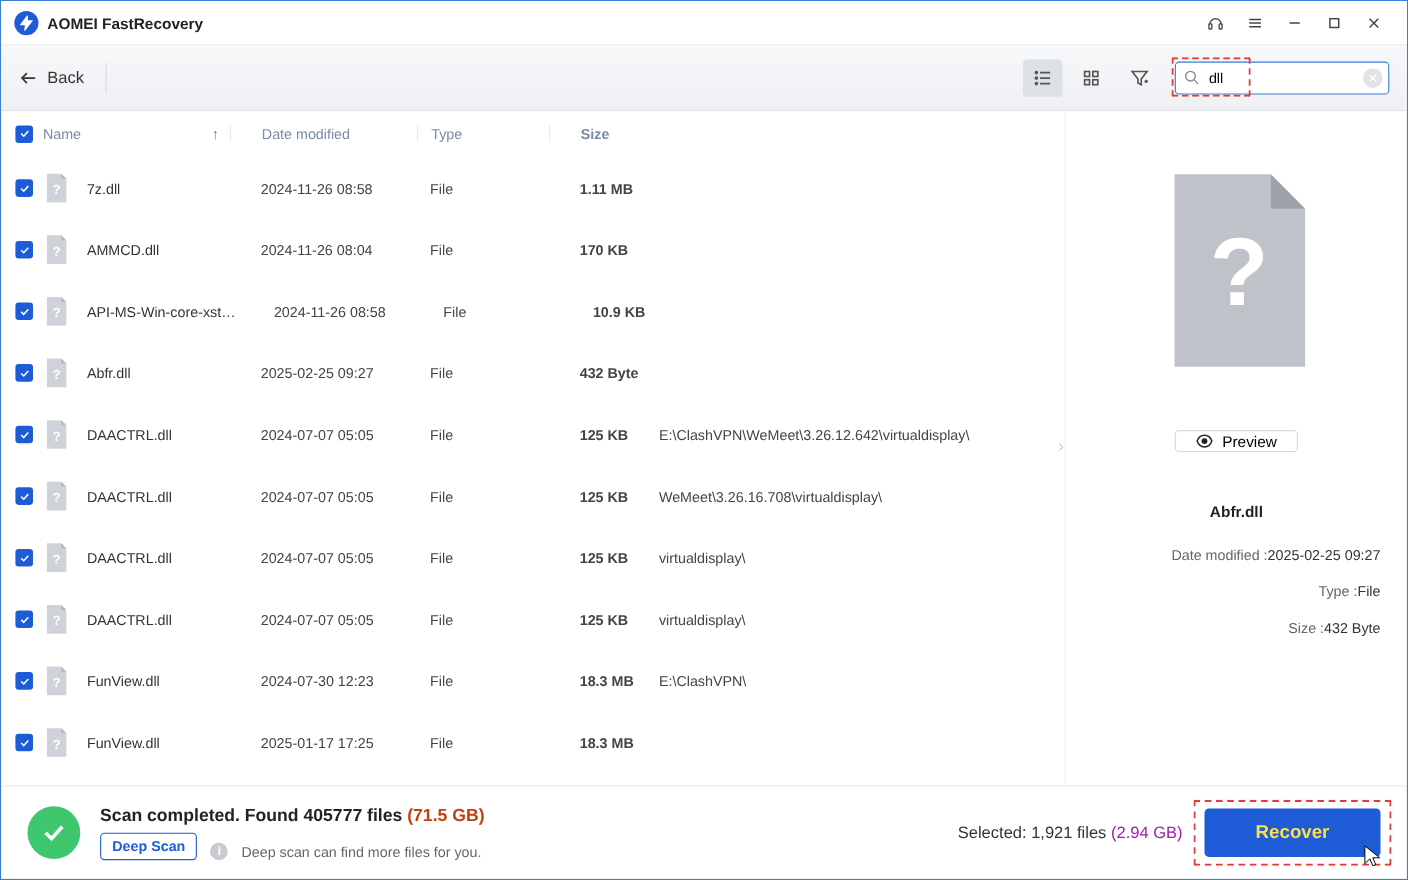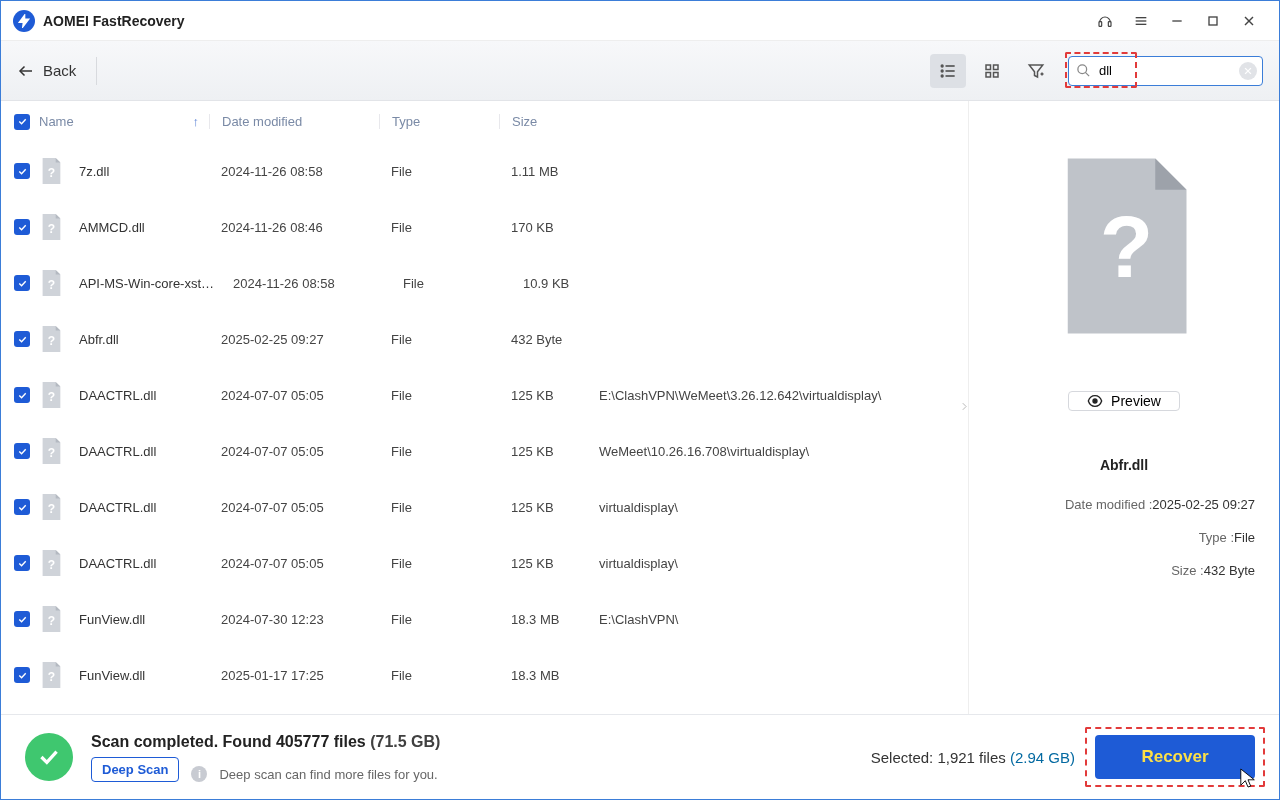--- a/index.html
+++ b/index.html
@@ -23,23 +23,23 @@
 .search-icon { position: absolute; left: 8px; top: 7px; color: #888; }
 .clear-icon { position: absolute; right: 6px; top: 6px; width: 18px; height: 18px; border-radius: 50%; background: #e1e3e7; display: flex; align-items: center; justify-content: center; cursor: pointer; color: #999; }
 .red-dash { border: 2px dashed #e23b3b; position: absolute; pointer-events: none; border-radius: 2px; }
 
 .content { flex: 1; display: flex; overflow: hidden; }
 .filelist { flex: 1; display: flex; flex-direction: column; border-right: 1px solid #eee; overflow: hidden; position: relative; }
 .collapse-handle { position: absolute; right: -1px; top: 50%; transform: translateY(-50%); color: #bbb; cursor: pointer; z-index: 2; }
 .list-header { display: flex; align-items: center; height: 42px; padding: 0 6px; color: #7a8aa6; border-bottom: 1px solid transparent; }
 .col-check { width: 30px; display: flex; justify-content: center; }
 .col-name { flex: 0 0 172px; padding-left: 2px; display:flex; align-items:center; gap:6px;}
-.col-date { flex: 0 0 170px; border-left: 1px solid #e8e8ec; padding-left: 12px; }
+.col-date { flex: 0 0 170px; border-left: 1px solid #e8e8ec; padding-left: 28px; }
 .col-type { flex: 0 0 120px; border-left: 1px solid #e8e8ec; padding-left: 12px; }
-.col-size { flex: 0 0 88px; border-left: 1px solid #e8e8ec; padding-left: 12px; }
+.col-size { flex: 0 0 88px; border-left: 1px solid #e8e8ec; padding-left: 28px; font-weight: bold; }
 .col-path { flex: 1; border-left: 1px solid #e8e8ec; padding-left: 12px; }
 .sort-up { color:#5b82d6; }
 
 .rows { flex: 1; overflow-y: auto; }
 .row { display: flex; align-items: center; height: 56px; padding: 0 6px; }
 .row .col-date, .row .col-type, .row .col-size, .row .col-path { border-left: none; color:#444; }
 .file-icon { width: 24px; height: 28px; margin-right: 10px; }
 .checkbox { width: 16px; height: 16px; border-radius: 3px; background: #1e5bd6; display: flex; align-items: center; justify-content: center; cursor:pointer; }
 .checkbox svg { width: 11px; height: 11px; }
 .fname { color:#333; white-space:nowrap; overflow:hidden; text-overflow: ellipsis; max-width: 142px; }
@@ -48,27 +48,27 @@
 .preview-thumb { width: 150px; height: 190px; margin-bottom: 50px; }
 .preview-btn { border: 1px solid #d6d8dd; border-radius: 4px; padding: 1px 18px; display: flex; align-items:flex-start; gap:8px; font-size: 14px; font-weight: 500; cursor:pointer; background:#fff; margin-bottom: 46px; }
 .preview-filename { font-weight: 600; font-size: 14px; margin-bottom: 24px; color:#222; }
 .meta-row { width: 100%; display:flex; justify-content: flex-end; font-size: 13px; color:#666; margin-bottom: 18px; }
 .meta-row .v { color:#333; }
 
 .footer { height: 85px; border-top: 1px solid #e6e8ec; display: flex; align-items: center; padding: 0 24px; position: relative; }
 .status-icon { width: 48px; height: 48px; border-radius: 50%; background: #3fc76f; display:flex; align-items:center; justify-content:center; margin-right: 18px; }
 .status-text { display:flex; flex-direction: column; gap:6px; }
 .status-line1 { font-size: 16px; font-weight: 700; color:#222; }
-.status-line1 .accent { color:#404040; }
+.status-line1 .accent { color:#c2410c; }
 .status-line2 { display:flex; align-items:flex-end; gap:12px; color:#666; }
 .deep-scan { border:1px solid #1e5bd6; color:#1e5bd6; border-radius:4px; padding:4px 10px; font-size:13px; font-weight:600; cursor:pointer; background:#fff; }
 .info-ic { width:16px; height:16px; border-radius:50%; background:#c8cbd2; color:#fff; display:flex; align-items:center; justify-content:center; font-size:11px; font-weight:700; }
 .footer-spacer { flex:1; }
 .selected-text { font-size:15px; margin-right: 20px; }
-.selected-text .accent { color:#0369a1; }
+.selected-text .accent { color:#a21caf; }
 .recover-btn { width: 160px; height: 44px; background:#1e5bd6; color:#fde047; border:none; border-radius:4px; font-size:17px; font-weight:600; cursor:pointer; }
 .cursor-arrow { position:absolute; right: 22px; bottom: 10px; pointer-events:none; }
 </style>
 </head>
 <body>
 
 <div class="window">
 
   <div class="titlebar">
     <div class="logo">
@@ -212,21 +212,21 @@
               </div>
             </div>
             <div class="col-name" style="display:flex;align-items:center;">
               <svg class="file-icon" viewBox="0 0 48 60">
                 <path d="M6 2 L34 2 L44 12 L44 58 L6 58 Z" fill="#cfd3d9"></path>
                 <path d="M34 2 L34 12 L44 12 Z" fill="#b4b9c1"></path>
                 <text x="25" y="42" font-size="26" font-weight="bold" fill="#fff" text-anchor="middle">?</text>
               </svg>
               <span class="fname">AMMCD.dll</span>
             </div>
-            <div class="col-date">2024-11-26 08:46</div>
+            <div class="col-date">2024-11-26 08:04</div>
             <div class="col-type">File</div>
             <div class="col-size">170 KB</div>
             <div class="col-path"></div>
           </div>
           <div class="row">
             <div class="col-check">
               <div class="checkbox">
                 <svg viewBox="0 0 24 24" fill="none" stroke="#fff" stroke-width="3">
                   <polyline points="5 12 10 17 19 7"></polyline>
                 </svg>
@@ -299,21 +299,21 @@
               <svg class="file-icon" viewBox="0 0 48 60">
                 <path d="M6 2 L34 2 L44 12 L44 58 L6 58 Z" fill="#cfd3d9"></path>
                 <path d="M34 2 L34 12 L44 12 Z" fill="#b4b9c1"></path>
                 <text x="25" y="42" font-size="26" font-weight="bold" fill="#fff" text-anchor="middle">?</text>
               </svg>
               <span class="fname">DAACTRL.dll</span>
             </div>
             <div class="col-date">2024-07-07 05:05</div>
             <div class="col-type">File</div>
             <div class="col-size">125 KB</div>
-            <div class="col-path">WeMeet\10.26.16.708\virtualdisplay\</div>
+            <div class="col-path">WeMeet\3.26.16.708\virtualdisplay\</div>
           </div>
           <div class="row">
             <div class="col-check">
               <div class="checkbox">
                 <svg viewBox="0 0 24 24" fill="none" stroke="#fff" stroke-width="3">
                   <polyline points="5 12 10 17 19 7"></polyline>
                 </svg>
               </div>
             </div>
             <div class="col-name" style="display:flex;align-items:center;">

